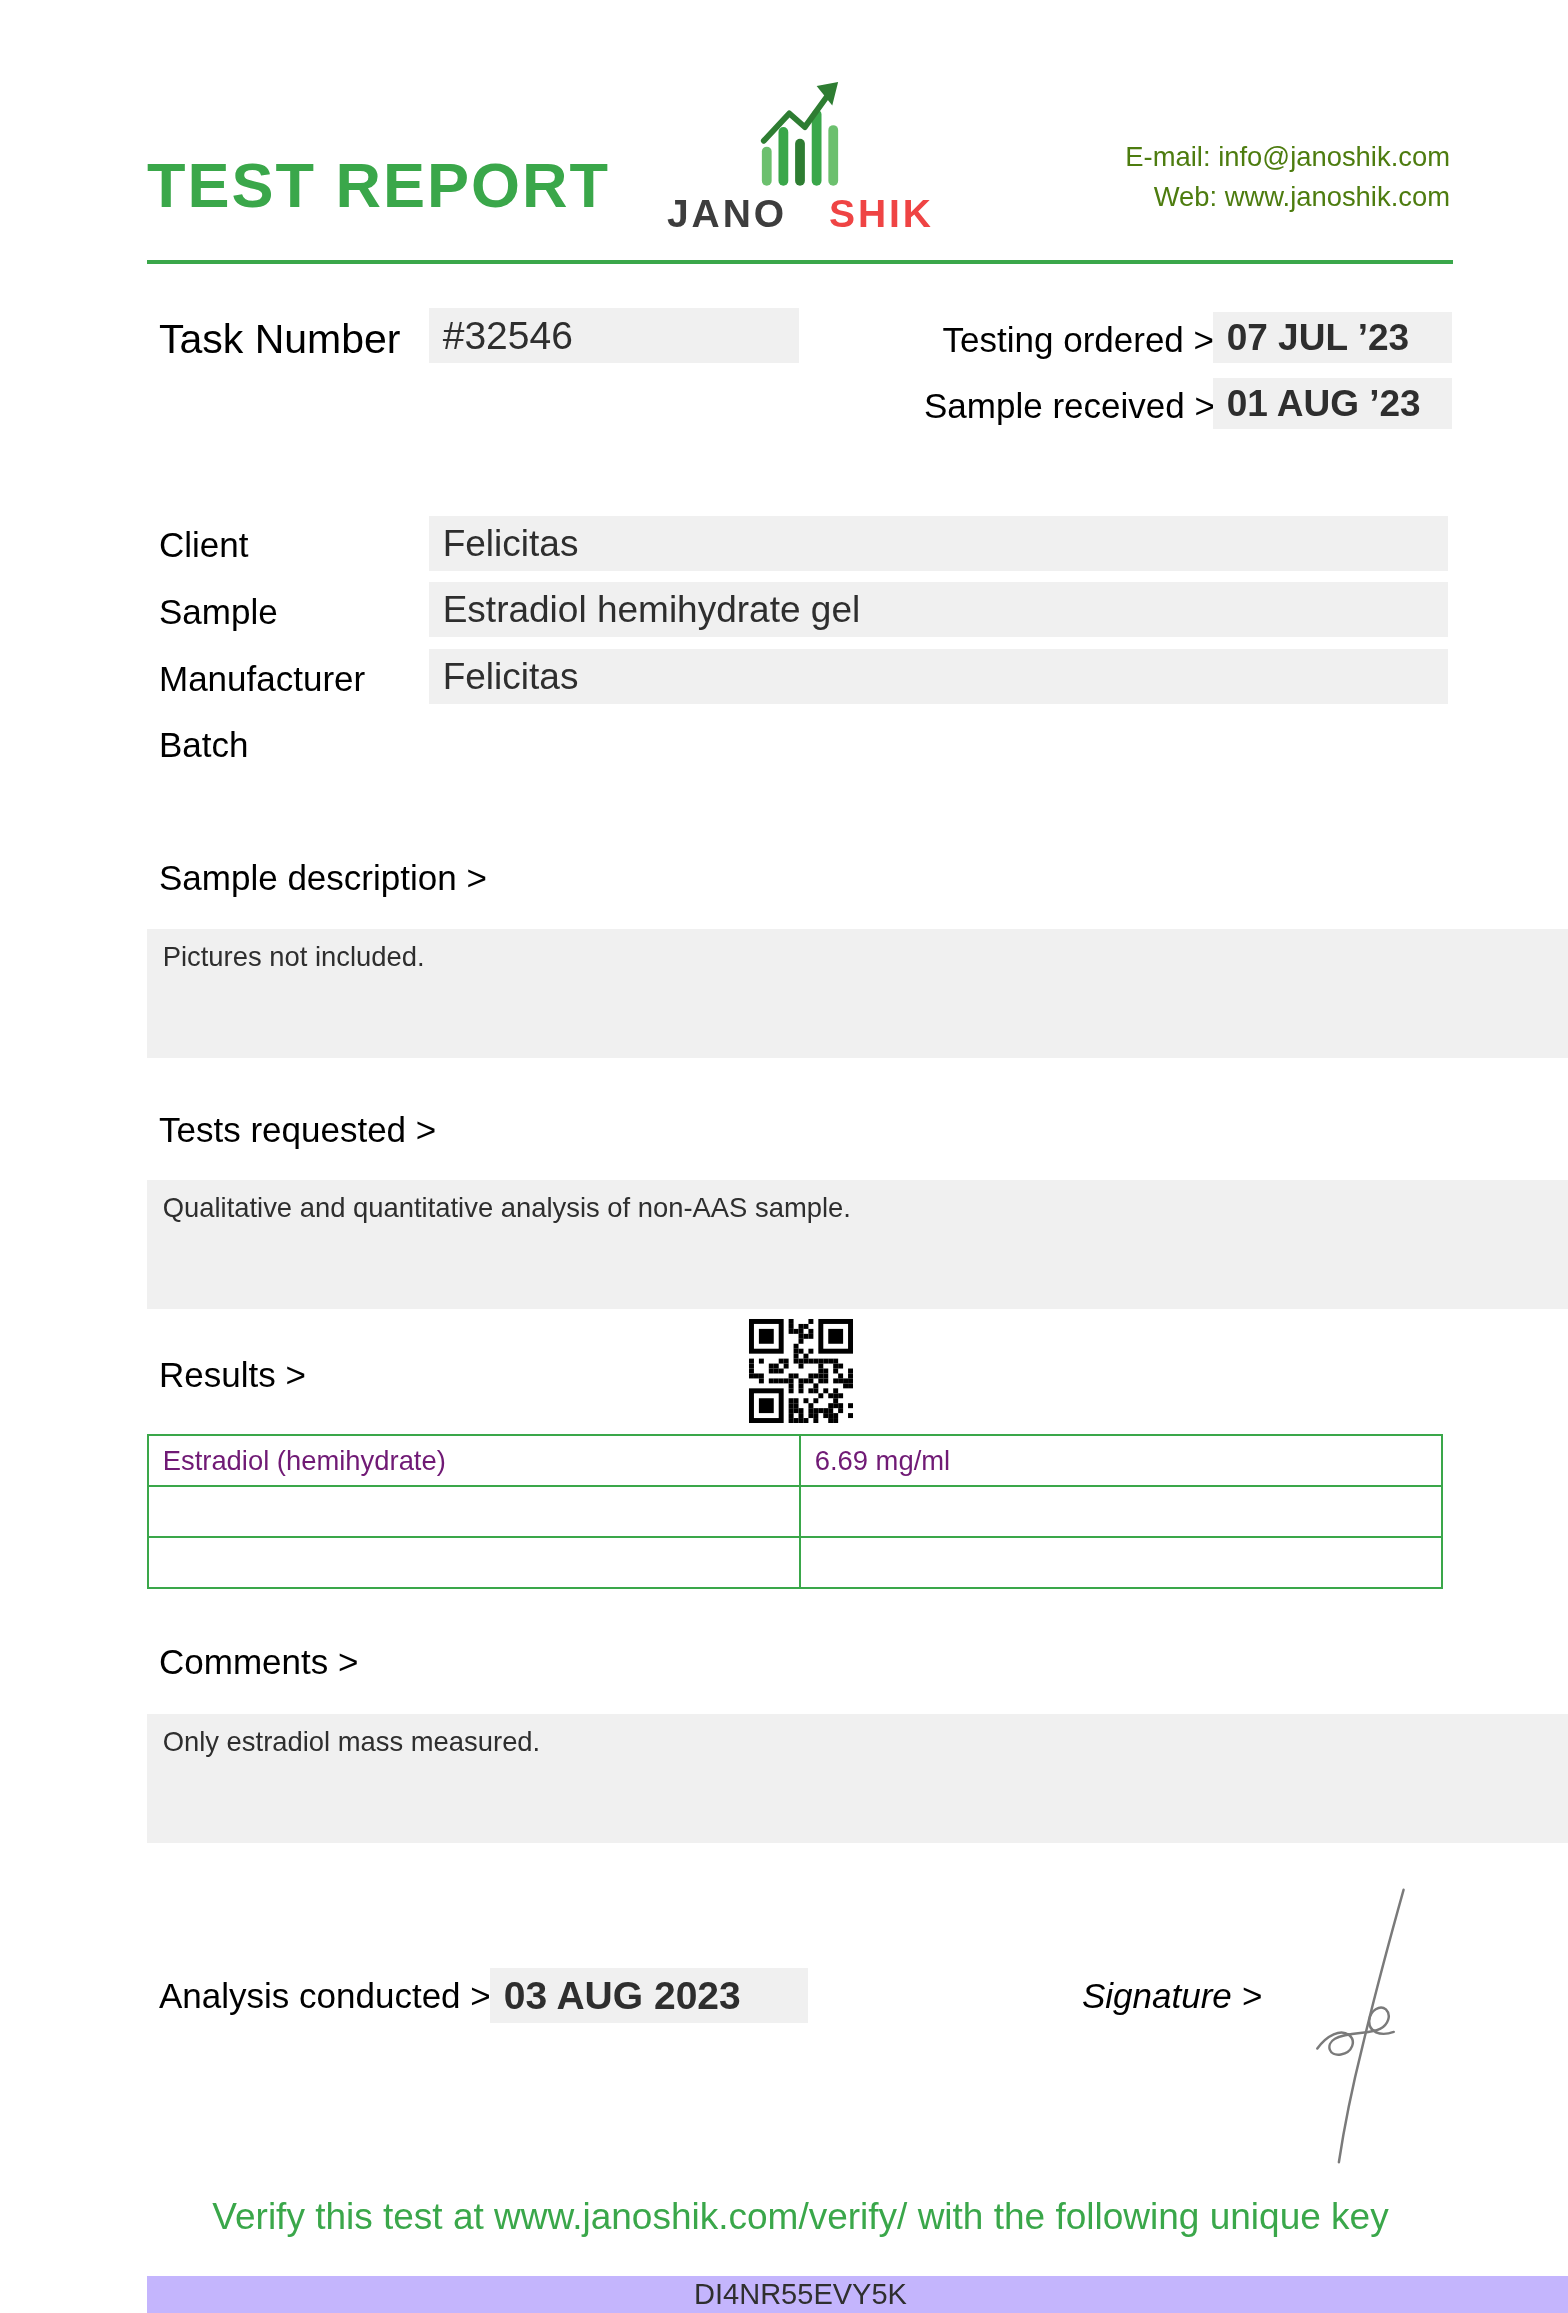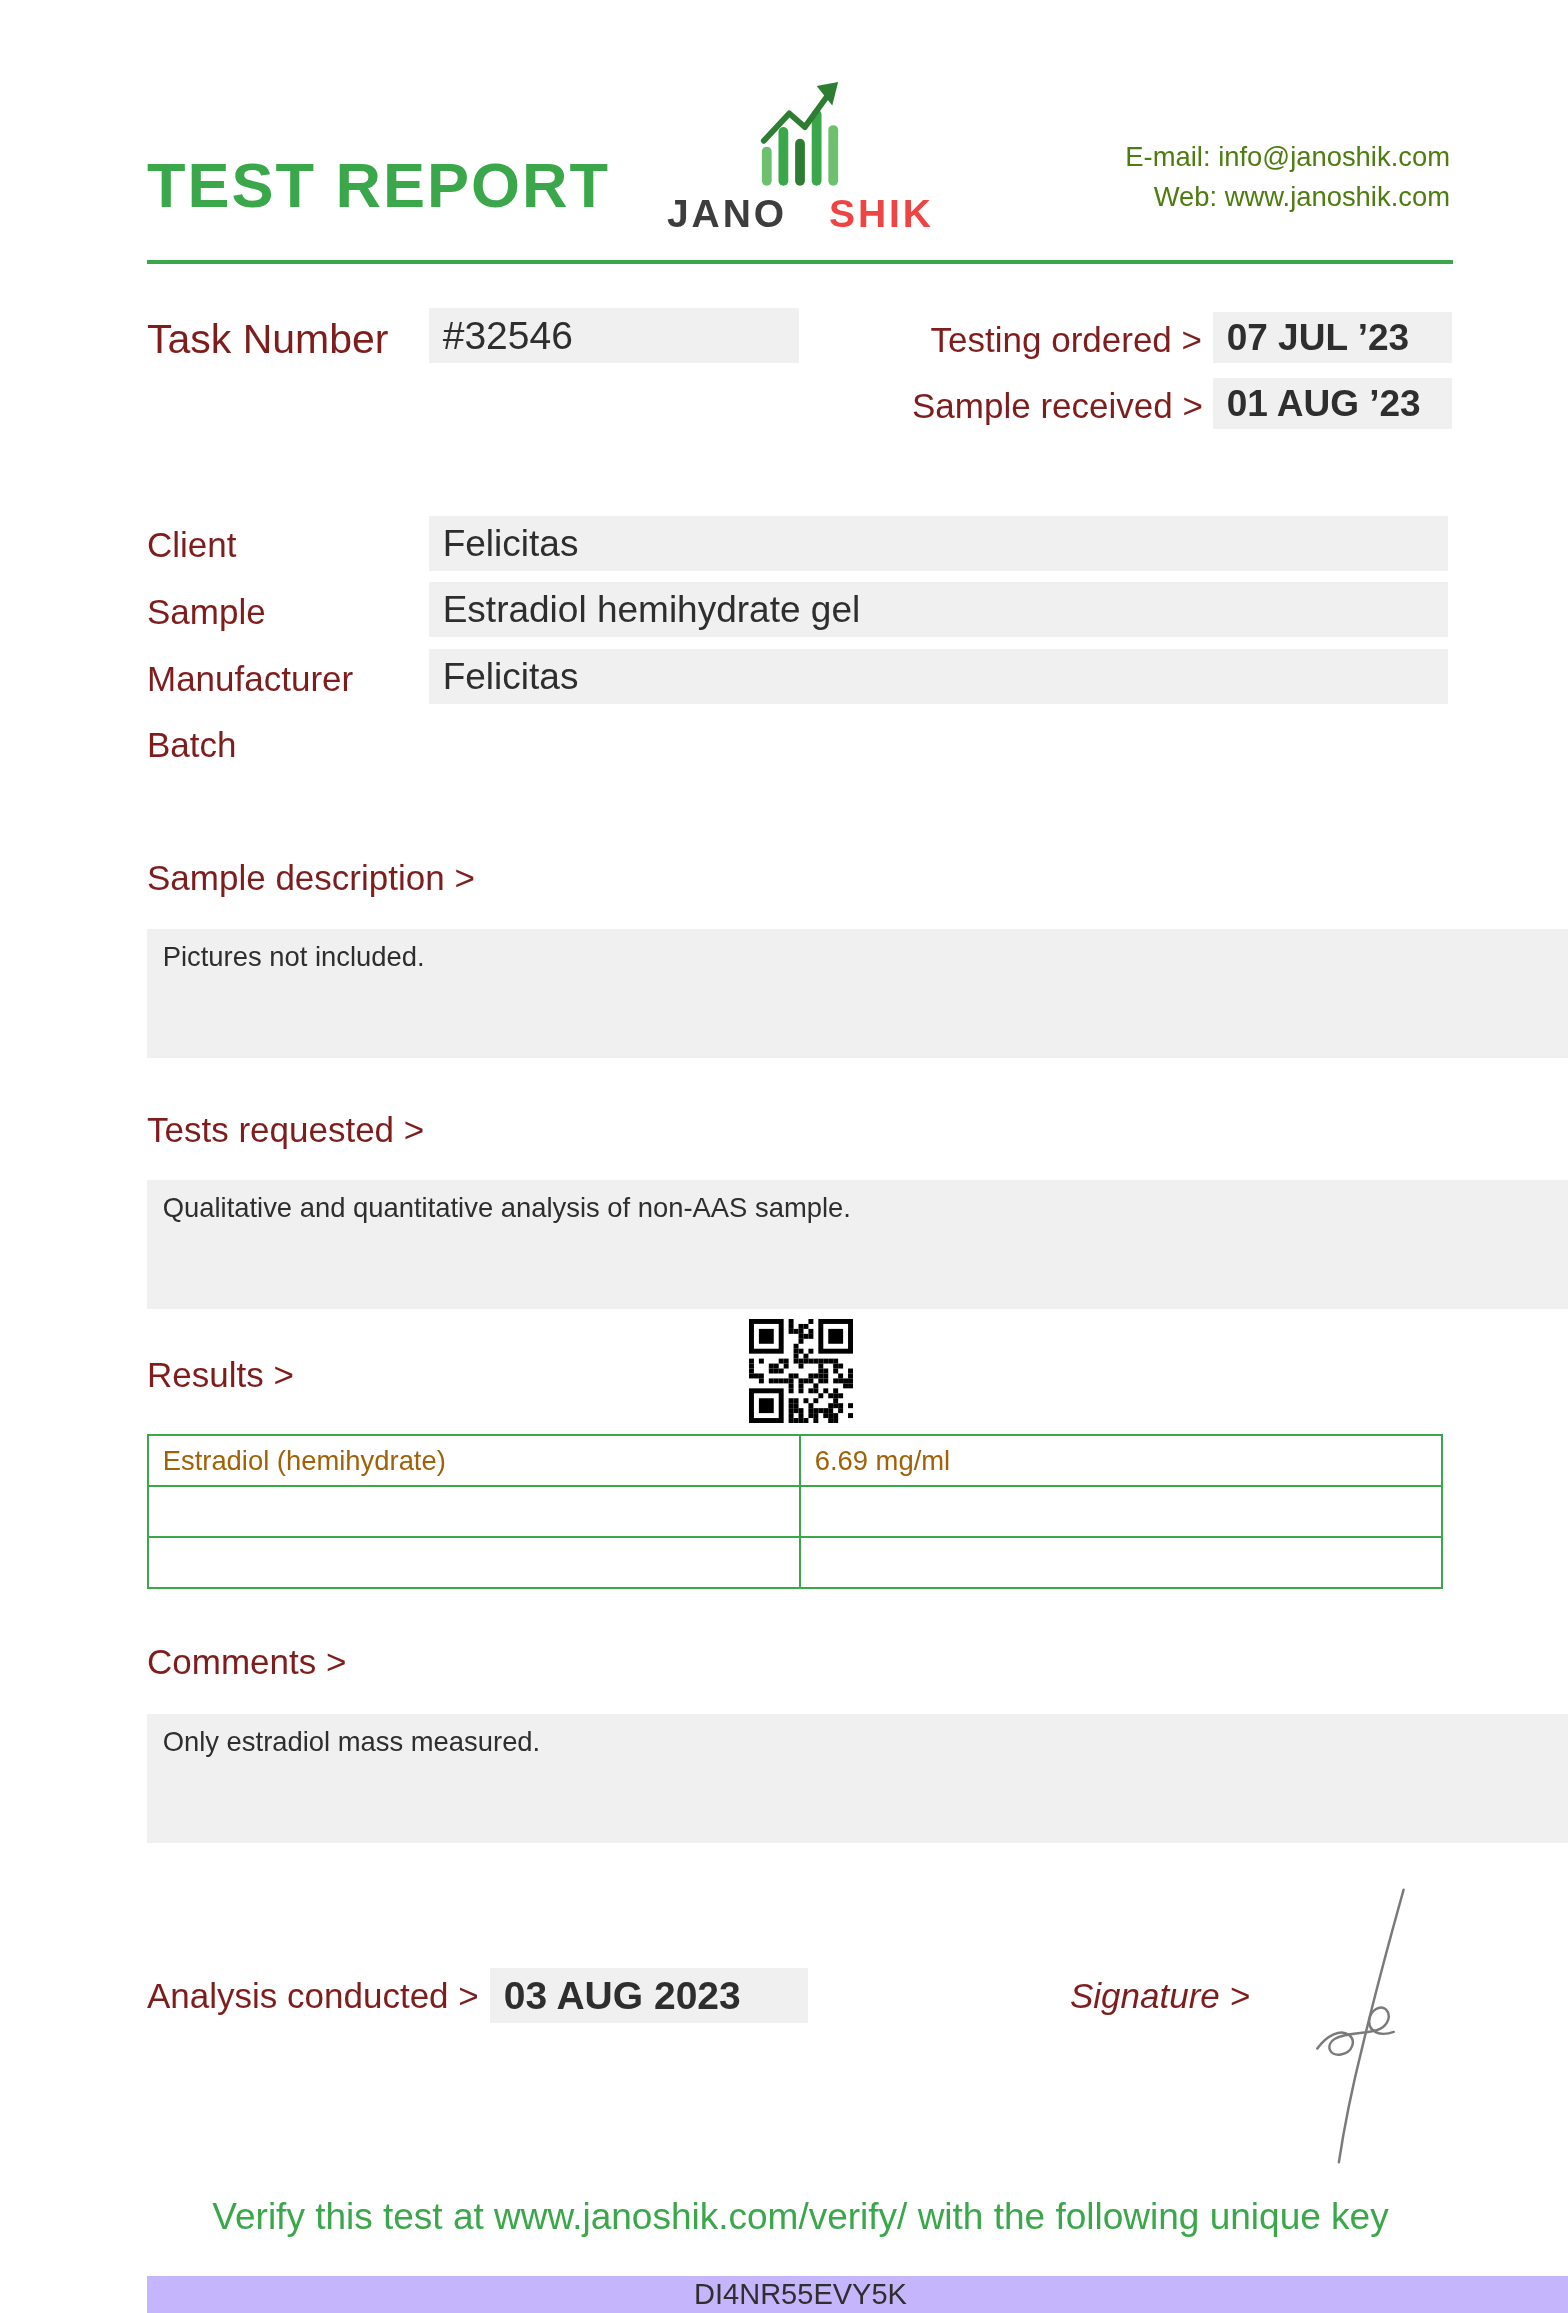--- a/index.html
+++ b/index.html
@@ -27,21 +27,21 @@
   .contact {
     position: absolute; right: 118px; top: 137px;
     text-align: right; font-size: 27.4px; color: #4d7c0f; line-height: 1.45;
   }
   .rule {
     position: absolute; left: 147px; width: 1306px; top: 260px; height: 3.9px;
     background: #3aa74a;
   }
 
   
-  .glabel { color: #7f1d1d; font-size: 35px; position: absolute; white-space: nowrap; }
+  .glabel { color: #000000; font-size: 35px; position: absolute; white-space: nowrap; margin-left: 12px; }
 
   
   .field {
     background: #f0f0f0; color: #2e2e2e;
     display: flex; align-items: center;
     padding-left: 13.7px; position: absolute;
   }
 
   .task-label { left: 147px; top: 316px; font-size: 41px; }
   .task-field { left: 429px; top: 308px; width: 370px; height: 55px; font-size: 39px; }
@@ -60,21 +60,21 @@
   }
 
   .qr { position: absolute; left: 748px; top: 1318px; }
 
   table.results {
     position: absolute; left: 147px; top: 1434px; width: 1296px;
     border-collapse: collapse;
   }
   table.results td {
     border: 2px solid #3aa74a; height: 51px;
-    font-size: 27.4px; color: #a16207; padding: 0 0 0 13.7px;
+    font-size: 27.4px; color: #701a75; padding: 0 0 0 13.7px;
   }
   table.results td.c1 { width: 652px; }
 
   .analysis-label { left: 147px; top: 1976px; }
   .analysis-field { left: 490px; top: 1968px; width: 318px; height: 55px; font-size: 39px; font-weight: 700; }
   .signature-label { left: 1070px; top: 1976px; font-style: italic; }
   .signature { position: absolute; left: 1284px; top: 1880px; }
 
   .verify-line {
     position: absolute; left: 147px; top: 2196px; width: 1307px;

